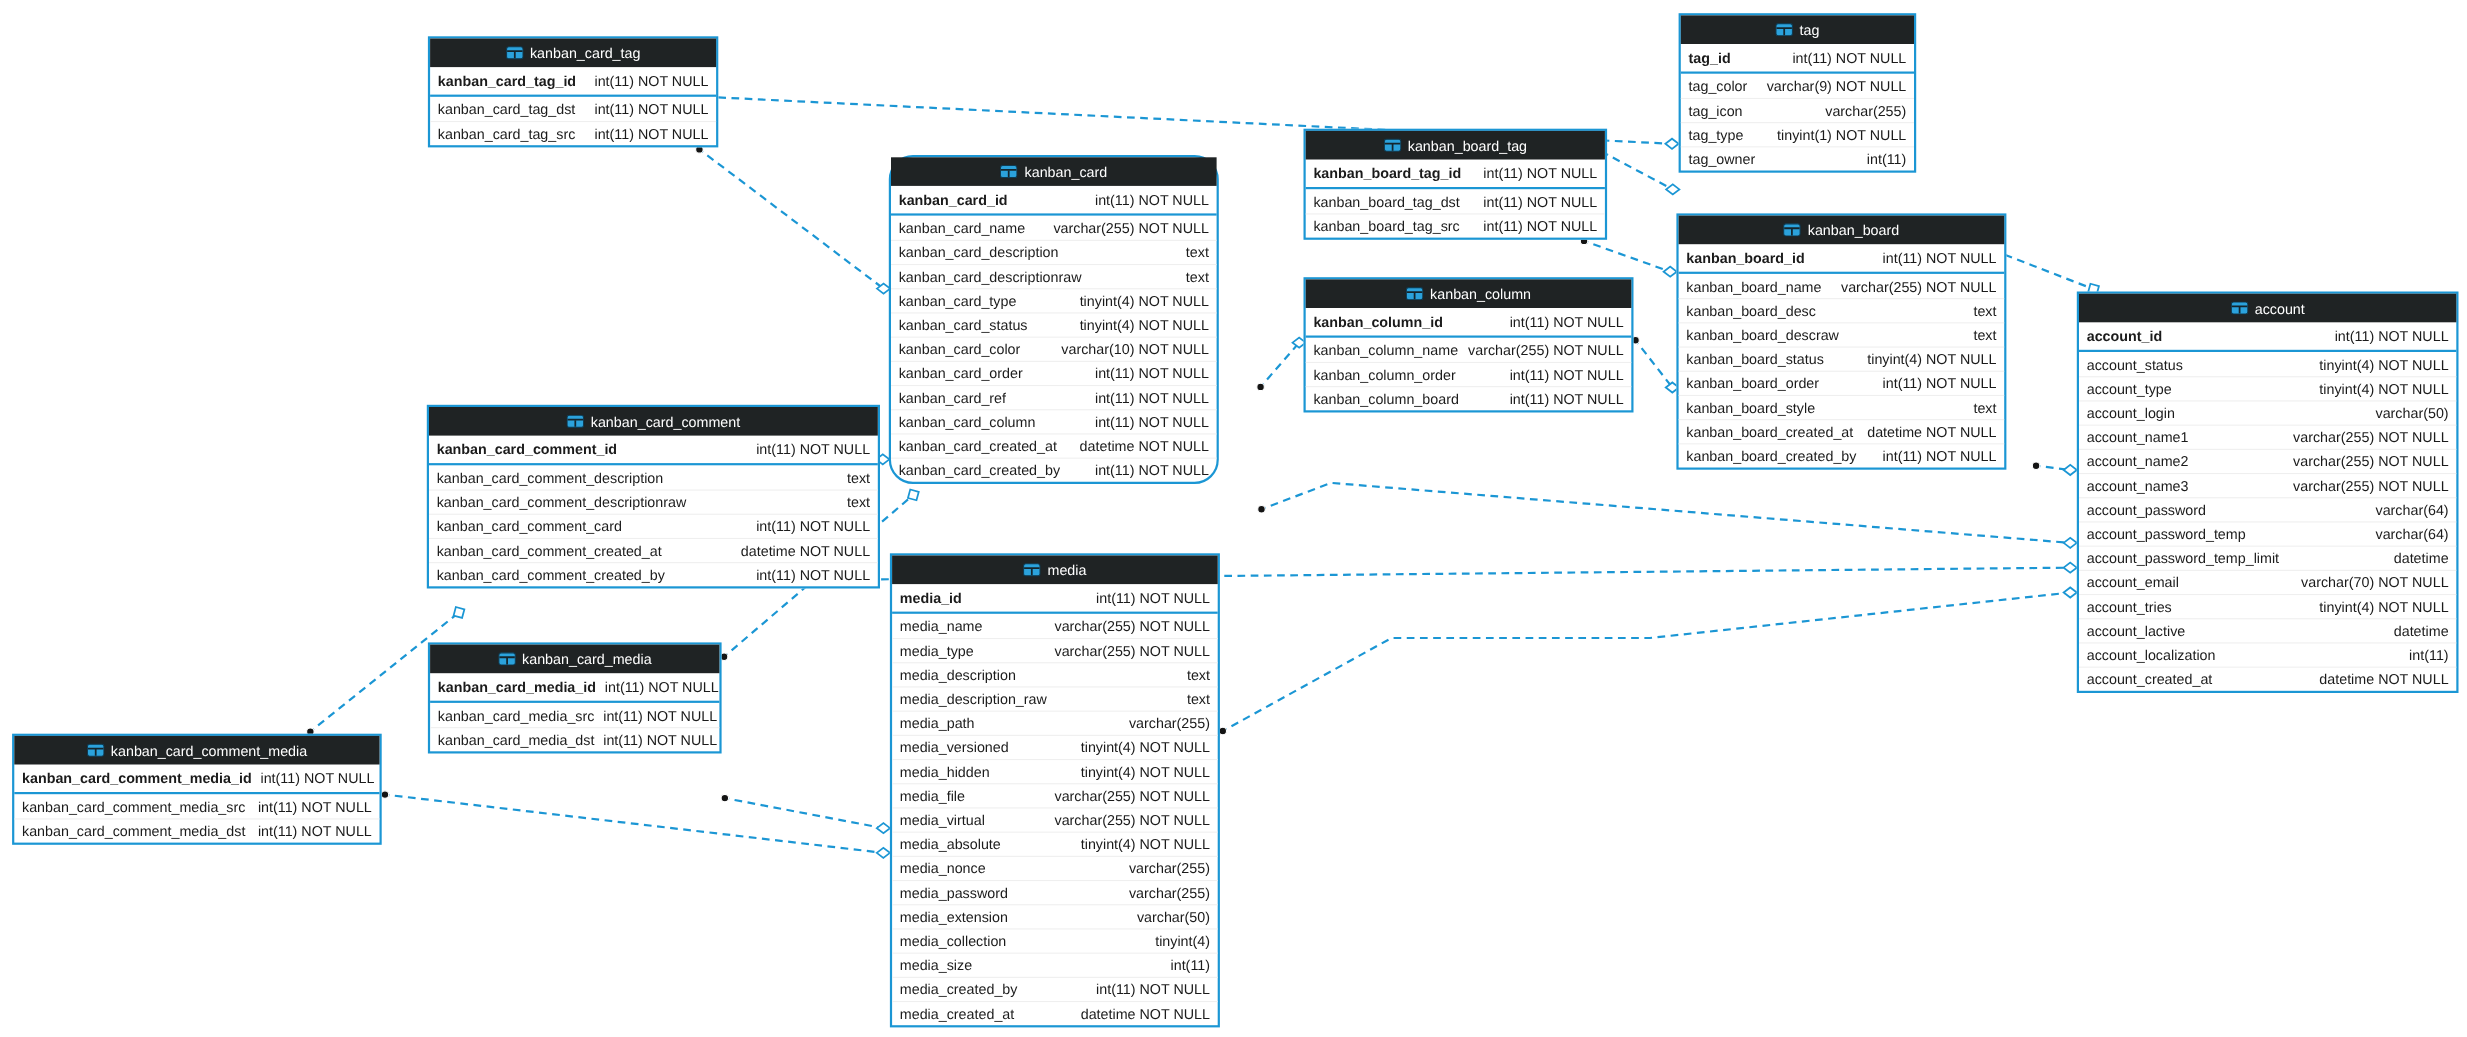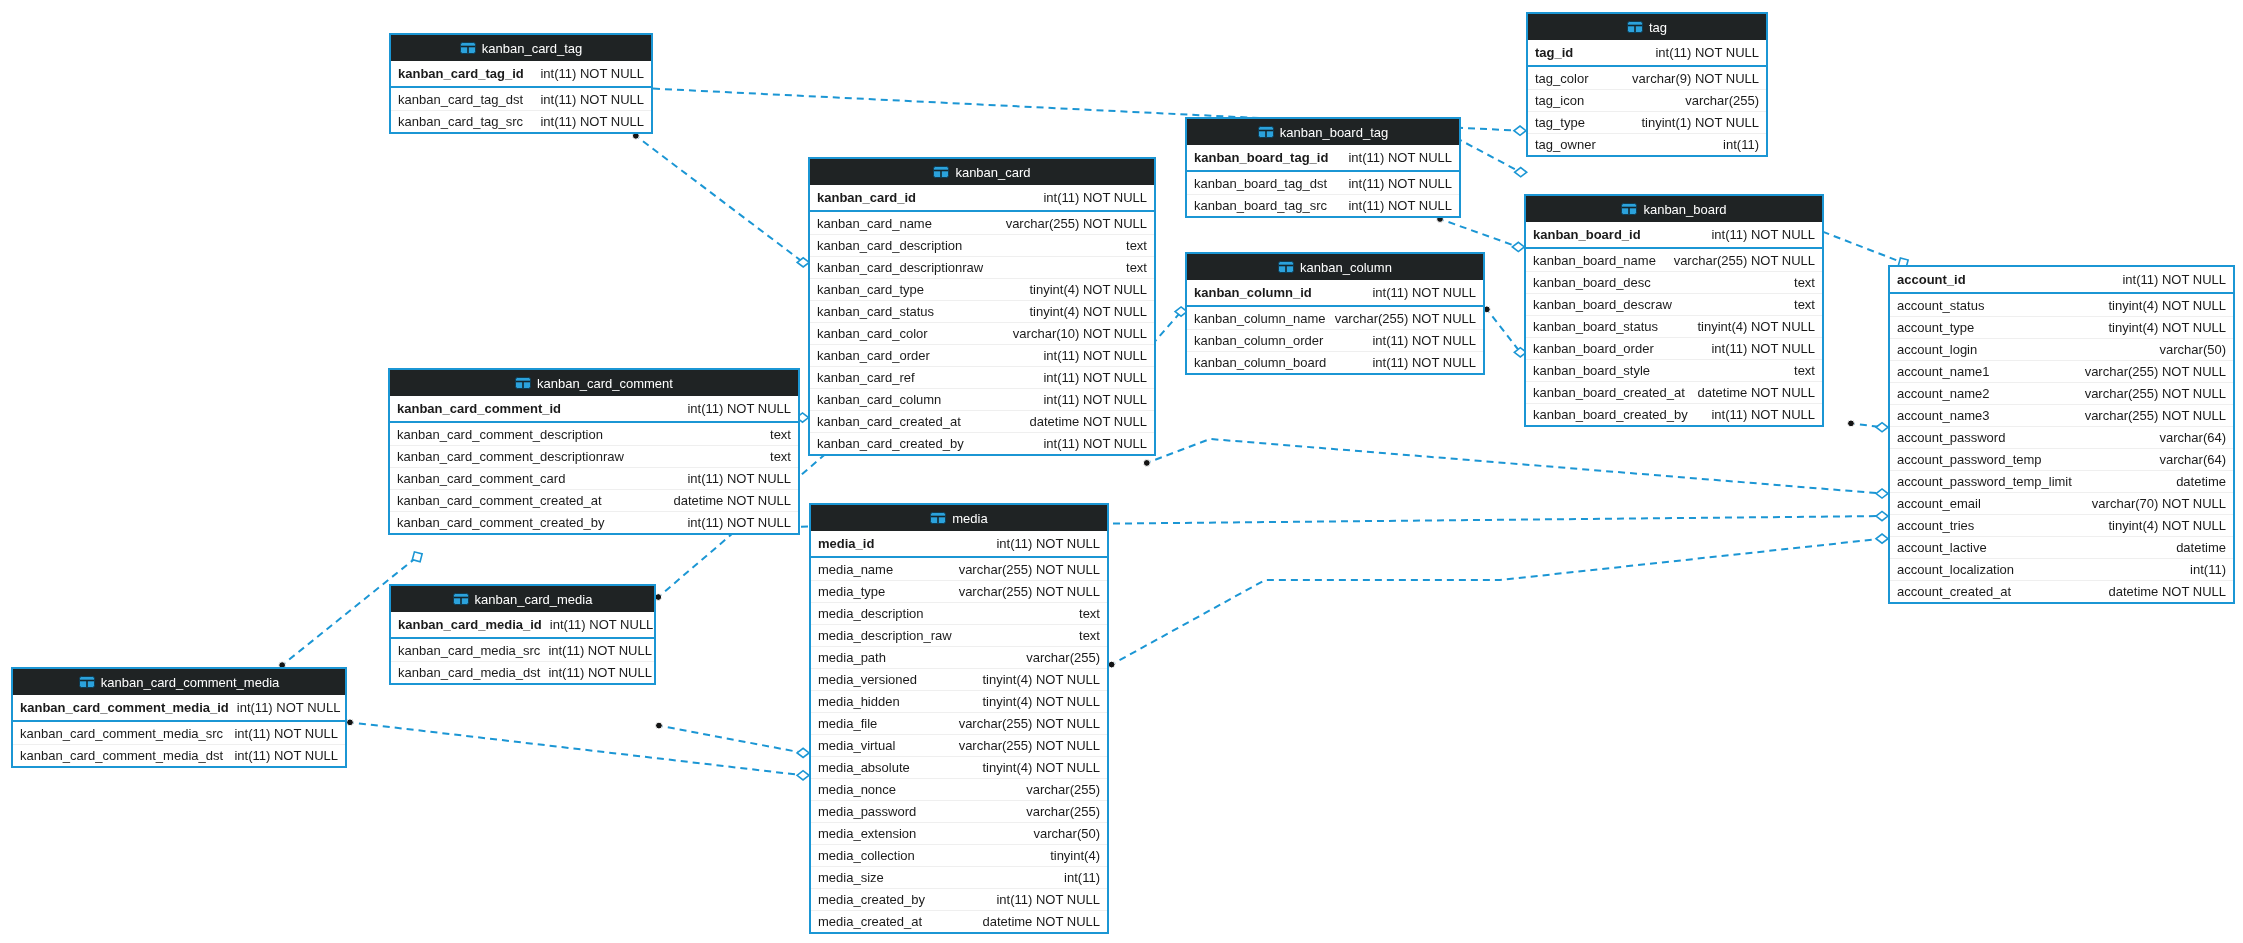--- a/index.html
+++ b/index.html
@@ -94,21 +94,21 @@
         <div class="frow">
     <span class="fname">kanban_card_tag_dst</span>
     <span class="ftype">int(11) NOT NULL</span>
   </div>
         <div class="frow">
     <span class="fname">kanban_card_tag_src</span>
     <span class="ftype">int(11) NOT NULL</span>
   </div>
       </div>
   </div>
-    <div class="tbl" style="left: 1526px; top: 12px; width: 242px;">
+    <div class="tbl" style="left: 1526px; top: 12px; width: 216px;">
     <div class="tbl-header">
       <svg width="16" height="12" viewBox="0 0 16 12">
         <rect x="0.5" y="0.5" width="15" height="11" rx="2" fill="#2ba2dc" stroke="#0e3b52"></rect>
         <line x1="1" y1="4.5" x2="15" y2="4.5" stroke="#14262e" stroke-width="1.6"></line>
         <line x1="8" y1="5" x2="8" y2="11" stroke="#14262e" stroke-width="1.6"></line>
       </svg>
       <span class="ttl">tag</span>
     </div>
     <div class="pk-row">
       <span class="fname">tag_id</span>
@@ -150,21 +150,21 @@
         <div class="frow">
     <span class="fname">kanban_board_tag_dst</span>
     <span class="ftype">int(11) NOT NULL</span>
   </div>
         <div class="frow">
     <span class="fname">kanban_board_tag_src</span>
     <span class="ftype">int(11) NOT NULL</span>
   </div>
       </div>
   </div>
-    <div class="tbl" style="left: 808px; top: 157px; width: 348px;">
+    <div class="tbl" style="left: 808px; top: 141px; width: 300px; border-radius: 22px;">
     <div class="tbl-header">
       <svg width="16" height="12" viewBox="0 0 16 12">
         <rect x="0.5" y="0.5" width="15" height="11" rx="2" fill="#2ba2dc" stroke="#0e3b52"></rect>
         <line x1="1" y1="4.5" x2="15" y2="4.5" stroke="#14262e" stroke-width="1.6"></line>
         <line x1="8" y1="5" x2="8" y2="11" stroke="#14262e" stroke-width="1.6"></line>
       </svg>
       <span class="ttl">kanban_card</span>
     </div>
     <div class="pk-row">
       <span class="fname">kanban_card_id</span>
@@ -287,20 +287,28 @@
     <span class="fname">kanban_board_created_at</span>
     <span class="ftype">datetime NOT NULL</span>
   </div>
         <div class="frow">
     <span class="fname">kanban_board_created_by</span>
     <span class="ftype">int(11) NOT NULL</span>
   </div>
       </div>
   </div>
     <div class="tbl" style="left: 1888px; top: 265px; width: 347px;">
+    <div class="tbl-header">
+      <svg width="16" height="12" viewBox="0 0 16 12">
+        <rect x="0.5" y="0.5" width="15" height="11" rx="2" fill="#2ba2dc" stroke="#0e3b52"></rect>
+        <line x1="1" y1="4.5" x2="15" y2="4.5" stroke="#14262e" stroke-width="1.6"></line>
+        <line x1="8" y1="5" x2="8" y2="11" stroke="#14262e" stroke-width="1.6"></line>
+      </svg>
+      <span class="ttl">account</span>
+    </div>
     <div class="pk-row">
       <span class="fname">account_id</span>
       <span class="ftype">int(11) NOT NULL</span>
     </div>
     <div class="rows">
         <div class="frow">
     <span class="fname">account_status</span>
     <span class="ftype">tinyint(4) NOT NULL</span>
   </div>
         <div class="frow">

